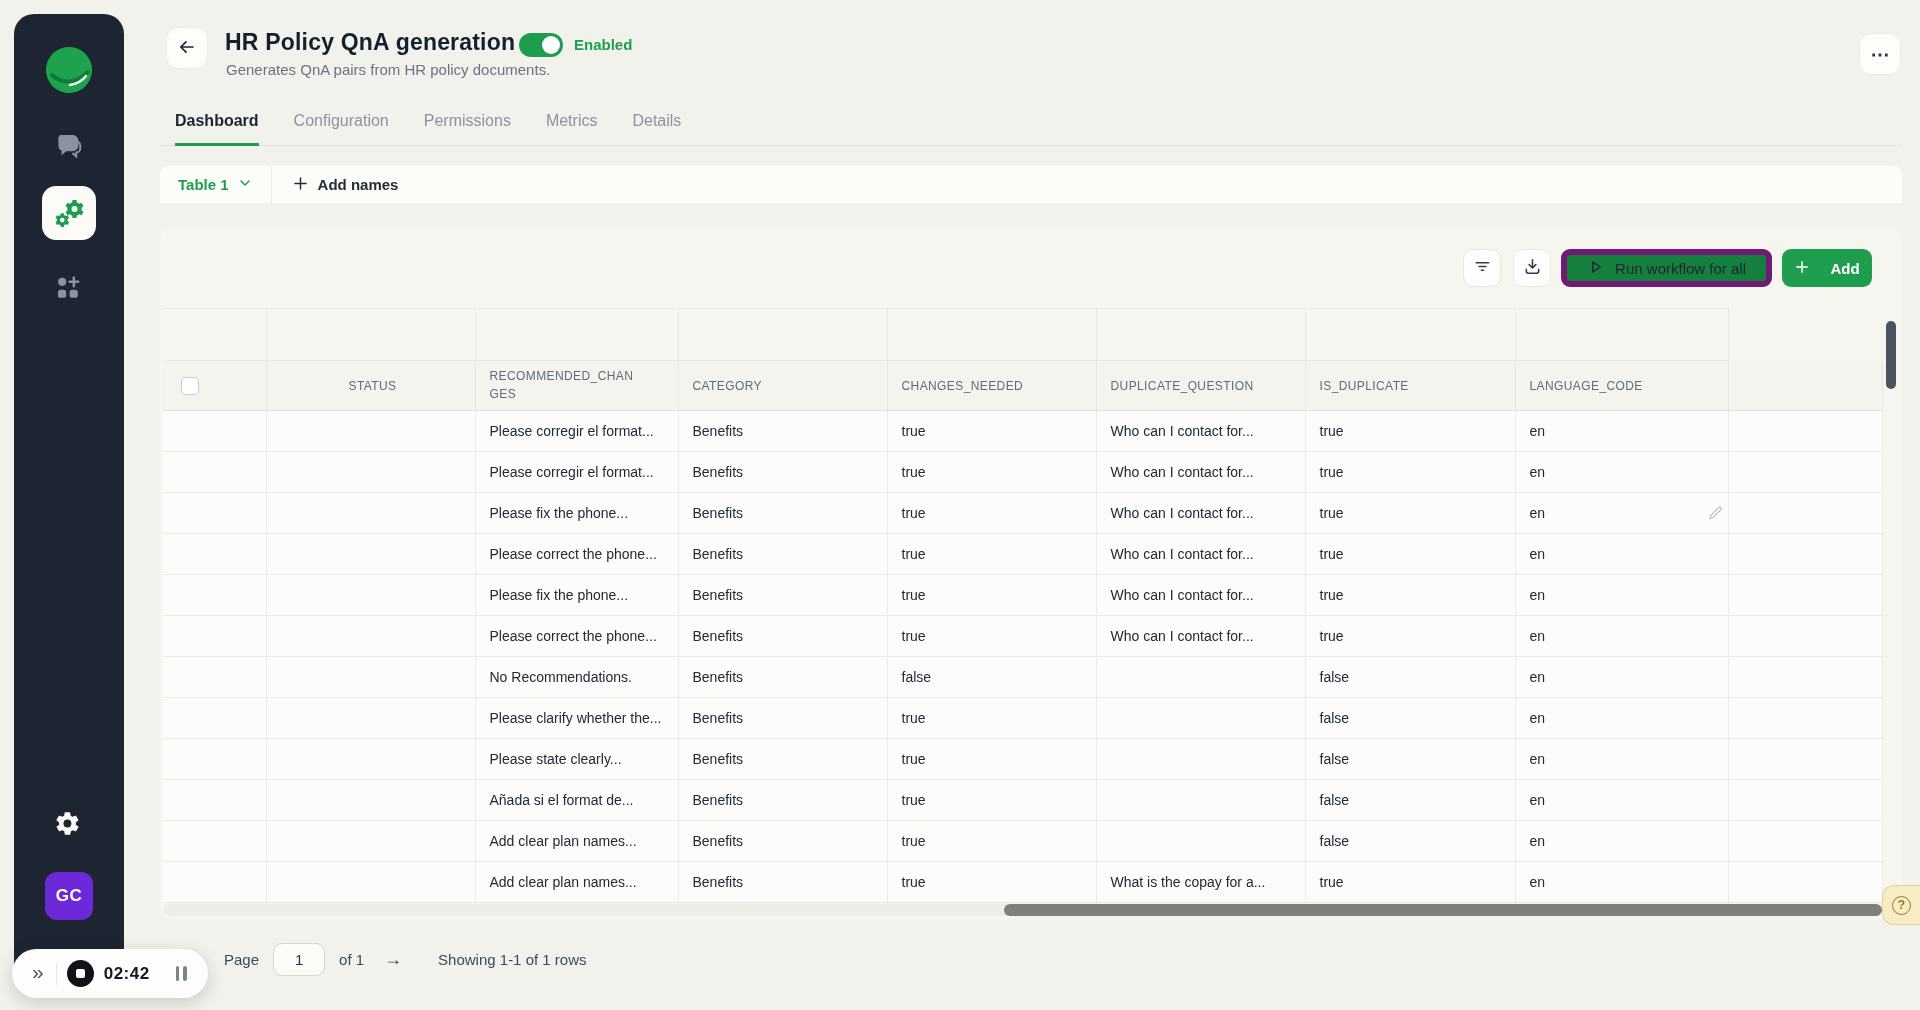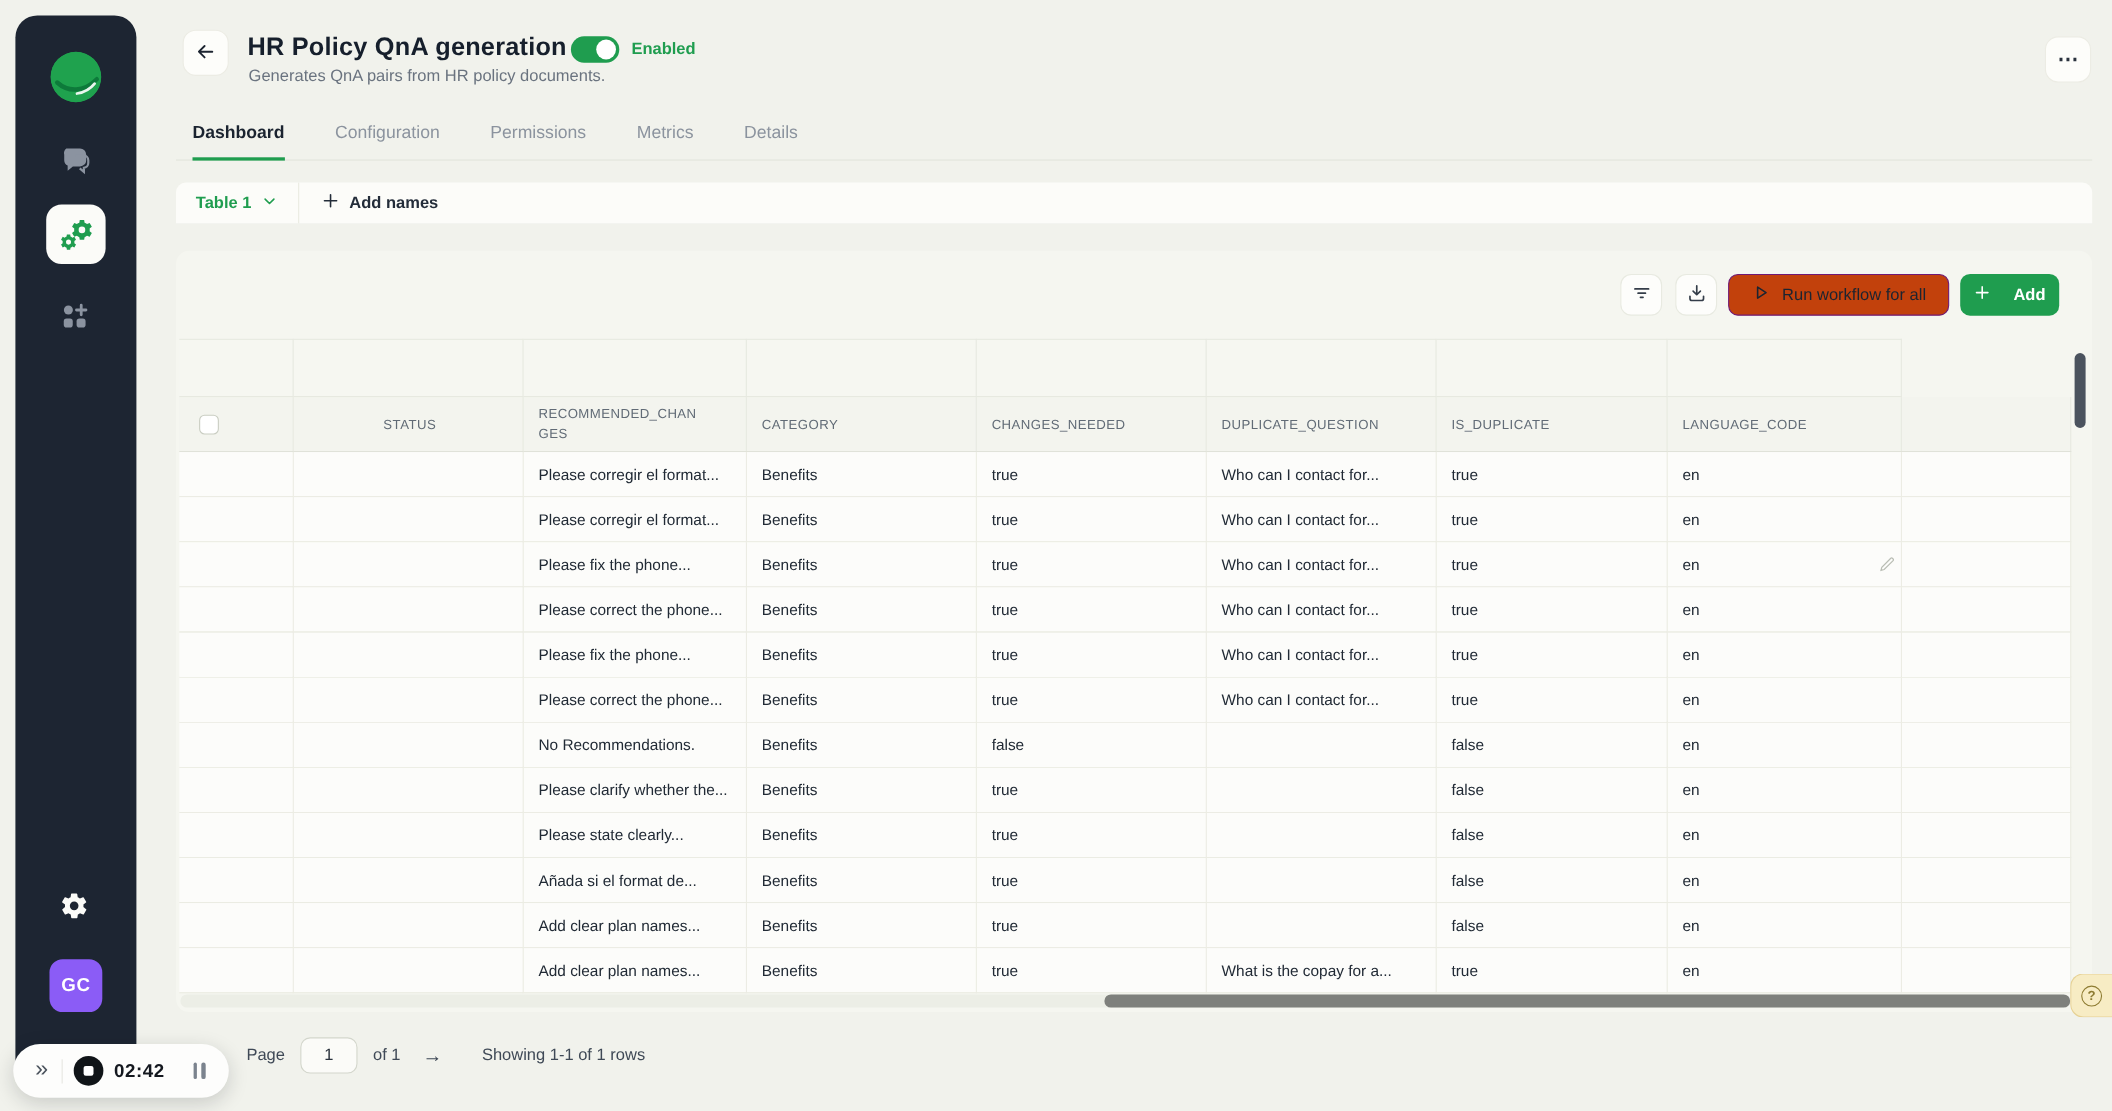--- a/index.html
+++ b/index.html
@@ -10,48 +10,48 @@
   
   .sidebar { position:absolute; left:14px; top:14px; width:110px; height:982px; background:#1d2532; border-radius:20px; }
   .side-abs { position:absolute; left:50%; transform:translateX(-50%); display:flex; align-items:center; justify-content:center; }
   .logo { top:33px; width:46px; height:46px; border-radius:50%; background:#1fa24e; overflow:hidden; }
   .logo svg { width:46px; height:46px; }
   .side-icon { width:30px; height:30px; }
   .item-chat { top:114px; width:34px; height:34px; }
   .active-tile { top:172px; width:54px; height:54px; background:#fbfbf8; border-radius:14px; }
   .item-apps { top:258px; width:34px; height:34px; }
   .item-gear { top:796px; width:30px; height:30px; }
-  .avatar { top:858px; width:48px; height:48px; background:#8b5cf6; border-radius:12px; color:#fff; font-size:17px; font-weight:700; letter-spacing:.5px; }
+  .avatar { top:858px; width:48px; height:48px; background:#6d28d9; border-radius:12px; color:#fff; font-size:17px; font-weight:700; letter-spacing:.5px; }
 
   
   .back-btn { position:absolute; left:166px; top:27px; width:42px; height:42px; background:#fdfdfa; border:1px solid #ececе4; border:1px solid #ececE4; border-radius:12px; display:flex; align-items:center; justify-content:center; cursor:pointer; }
   .page-title { position:absolute; left:225px; top:29px; font-size:23px; font-weight:600; color:#161f2c; letter-spacing:.2px; }
   .toggle { position:absolute; left:519px; top:33px; width:44px; height:24px; border-radius:12px; background:#1f9d4f; cursor:pointer; }
   .toggle .knob { position:absolute; right:3px; top:3px; width:18px; height:18px; border-radius:50%; background:#fff; }
   .enabled-label { position:absolute; left:574px; top:36px; font-size:15px; font-weight:600; color:#1f9d4f; }
   .subtitle { position:absolute; left:226px; top:61px; font-size:15px; color:#6a737f; }
   .menu-btn { position:absolute; left:1859px; top:33px; width:42px; height:42px; background:#fdfdfa; border:1px solid #ecece4; border-radius:12px; display:flex; align-items:center; justify-content:center; font-size:19px; font-weight:700; color:#2a323d; cursor:pointer; }
 
   
-  .tabs { position:absolute; left:160px; top:112px; width:1742px; display:flex; gap:46px; padding-left:15px; }
+  .tabs { position:absolute; left:160px; top:112px; width:1742px; display:flex; gap:35px; padding-left:15px; }
   .tabs::after { content:""; position:absolute; left:0; right:0; bottom:0; height:1px; background:#e2e4db; }
   .tab { position:relative; z-index:1; font-size:16px; color:#8b939e; padding-bottom:13px; border-bottom:3px solid transparent; cursor:pointer; }
   .tab.active { color:#1b2430; font-weight:600; border-bottom-color:#1f9d4f; }
 
   
   .table-bar { position:absolute; left:160px; top:166px; width:1742px; height:37px; background:#fcfcf9; border-radius:9px 9px 0 0; display:flex; align-items:stretch; }
   .table-select { display:flex; align-items:center; gap:8px; padding:0 18px; border-right:1px solid #eaebe2; color:#1f9d4f; font-size:15px; font-weight:600; cursor:pointer; }
   .add-table { display:flex; align-items:center; gap:9px; padding:0 20px; color:#232c39; font-size:15px; font-weight:600; cursor:pointer; }
 
   
   .card { position:absolute; left:160px; top:228px; width:1742px; height:692px; background:#f5f6f0; border-radius:12px; }
   .toolbar { position:absolute; top:21px; right:30px; display:flex; align-items:center; }
   .icon-btn { width:38px; height:38px; background:#fdfdfb; border:1px solid #e8eae1; border-radius:10px; display:flex; align-items:center; justify-content:center; cursor:pointer; }
   .icon-btn + .icon-btn { margin-left:12px; }
-  .run-btn { margin-left:10px; height:38px; padding:0 20px; background:#c2410c; border:1px solid #701a75; border-radius:9px; display:flex; align-items:center; gap:10px; font-size:15px; font-weight:500; color:#1c2430; cursor:pointer; }
+  .run-btn { margin-left:10px; height:38px; padding:0 20px; background:#15803d; border:6px solid #701a75; border-radius:9px; display:flex; align-items:center; gap:10px; font-size:15px; font-weight:500; color:#1c2430; cursor:pointer; }
   .add-btn { margin-left:10px; height:38px; width:90px; background:#1f9d4f; border:none; border-radius:9px; display:flex; align-items:center; justify-content:center; gap:20px; font-size:15px; font-weight:600; color:#fff; cursor:pointer; }
 
   
   table.grid { position:absolute; left:3px; top:80px; width:1719px; border-collapse:collapse; table-layout:fixed; }
   col.c0{width:103px} col.c1{width:209px} col.c2{width:203px} col.c3{width:209px}
   col.c4{width:209px} col.c5{width:209px} col.c6{width:210px} col.c7{width:213px} col.c8{width:154px}
   tr.spacer td { height:52px; background:#f6f7f1; border-top:1px solid #e7e9e0; border-bottom:1px solid #e7e9e0; border-right:1px solid #e7e9e0; }
   tr.spacer td.c8 { background:transparent; border-top:none; border-bottom:none; border-right:none; }
   tr.head th { height:50px; background:#f3f4ee; border-right:1px solid #e7e9e0; border-bottom:1px solid #e0e2d9; font-size:12px; font-weight:400; color:#616b76; letter-spacing:.4px; text-align:left; padding:0 10px 0 14px; vertical-align:middle; }
   tr.head th.c1 { text-align:center; }

